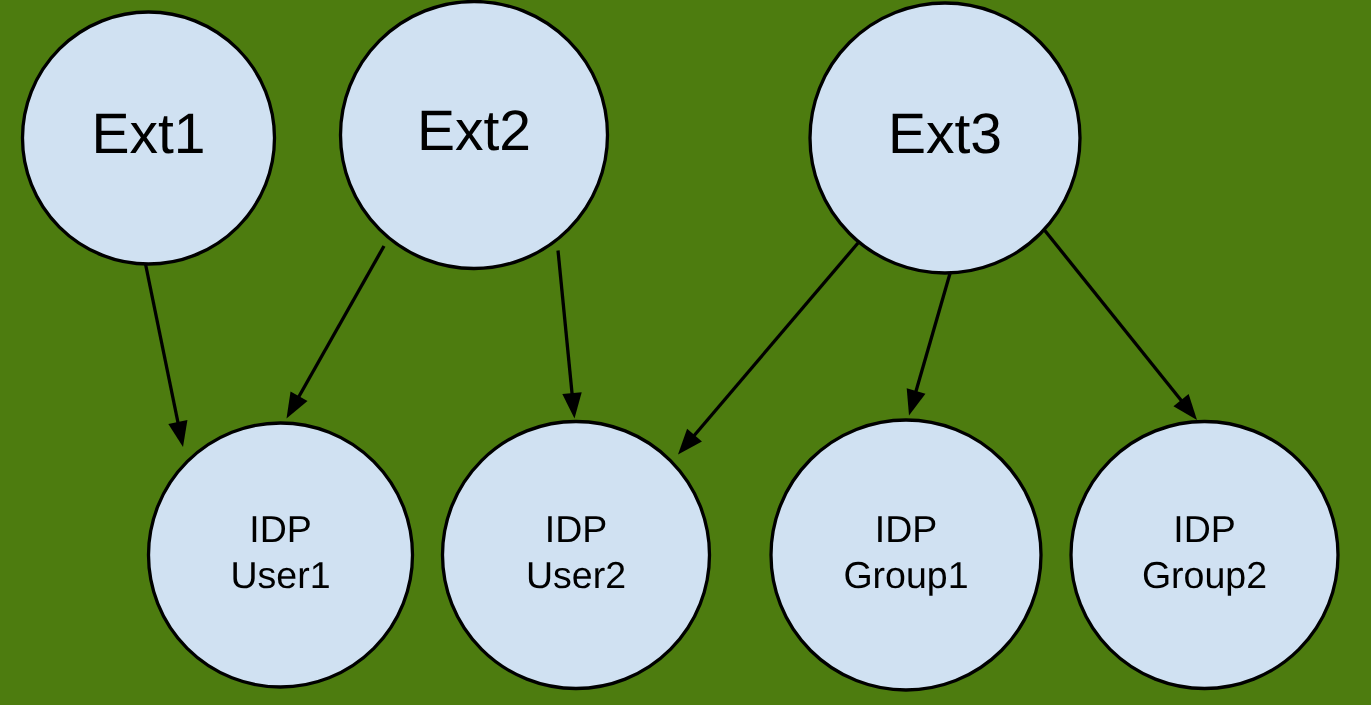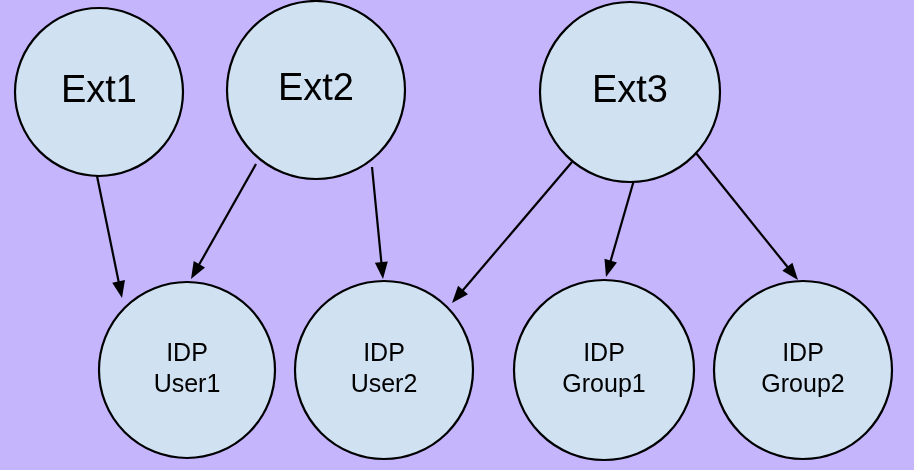--- a/index.html
+++ b/index.html
@@ -7,21 +7,21 @@
     padding: 0;
     background: #ffffff;
   }
   body {
     font-family: "Liberation Sans", sans-serif;
   }
   #diagram-canvas {
     position: relative;
     width: 914px;
     height: 470px;
-    background: #c4b5fd;
+    background: #4d7c0f;
     overflow: hidden;
   }
   #diagram-svg {
     display: block;
     width: 914px;
     height: 470px;
   }
   .node-circle {
     fill: #d0e1f2;
     stroke: #000000;

